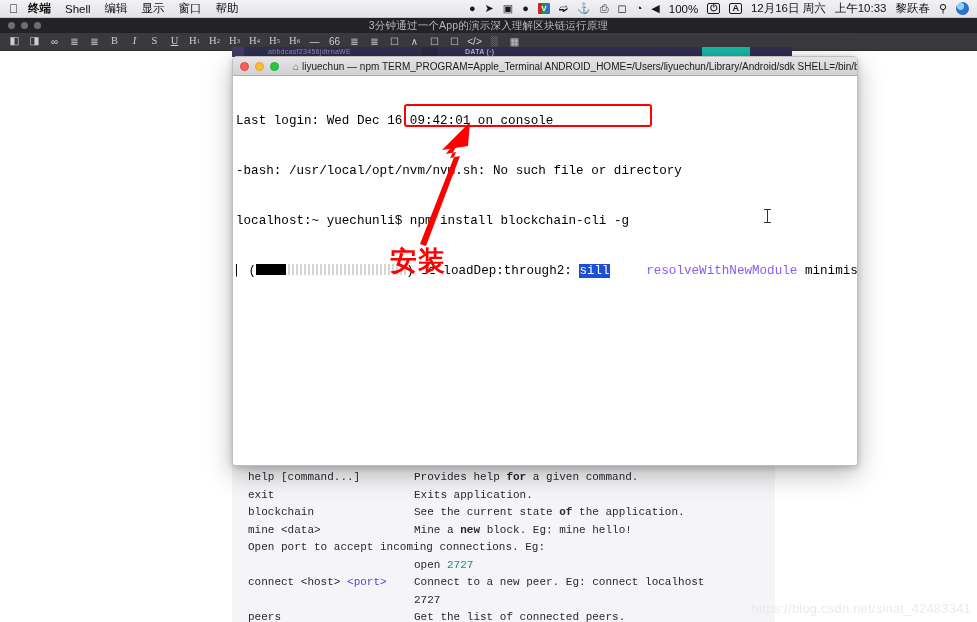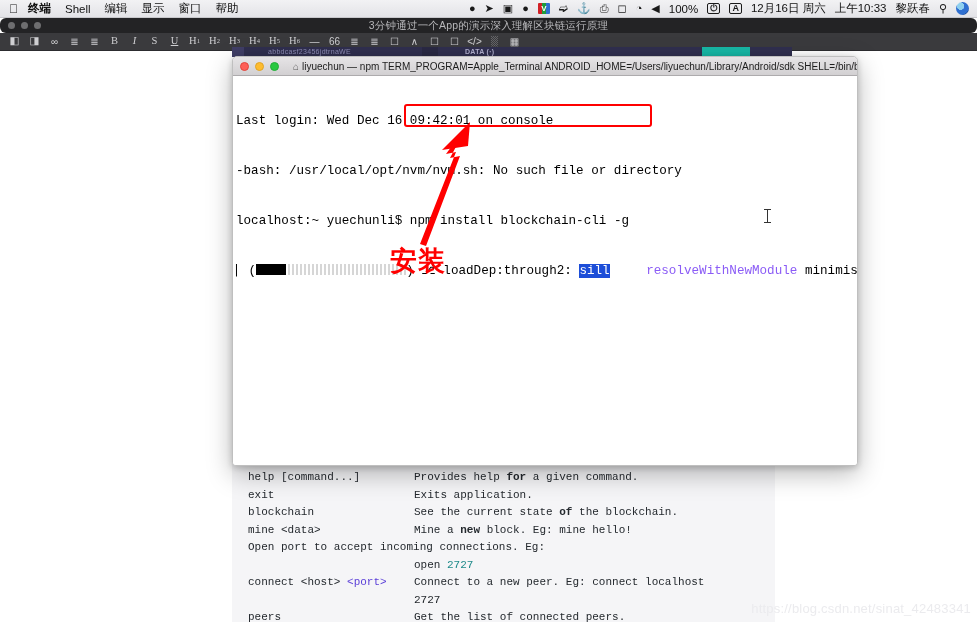--- a/index.html
+++ b/index.html
@@ -37,21 +37,21 @@
   .mb-text { font-size: 11.5px; color: #111; white-space: nowrap; }
   .mb-globe {
     width: 13px; height: 13px; border-radius: 50%;
     background: radial-gradient(circle at 35% 32%, #8fd0ef 0 30%, #2f6fd0 32% 70%, #1c4fa0 72% 100%);
   }
 
   
   .win-title {
     position: absolute; left: 0; top: 18px; width: 977px; height: 15px;
     background: #232325;
-    display: flex; align-items: center; justify-content: center; border-radius: 6px;
+    display: flex; align-items: center; justify-content: center;
   }
   .win-title .dots { position: absolute; left: 8px; top: 4px; display: flex; gap: 6px; }
   .win-title .dots i { width: 7px; height: 7px; border-radius: 50%; background: #6e6e70; display:block; }
   .win-title .t {
     font-size: 10.5px; color: #b8b8bb; letter-spacing: .2px; white-space: nowrap;
   }
 
   
   .toolbar {
     position: absolute; left: 0; top: 33px; width: 977px; height: 18px;
@@ -269,21 +269,21 @@
       <div class="row">
         <span class="cmd">help [command...]</span>
         <span class="desc"><span>Provides help </span><b>for</b><span> a given command.</span></span>
       </div>
       <div class="row">
         <span class="cmd">exit</span>
         <span class="desc">Exits application.</span>
       </div>
       <div class="row">
         <span class="cmd">blockchain</span>
-        <span class="desc"><span>See the current state </span><b>of</b><span> the blockchain.</span></span>
+        <span class="desc"><span>See the current state </span><b>of</b><span> the application.</span></span>
       </div>
       <div class="row">
         <span class="cmd">mine &lt;data&gt;</span>
         <span class="desc"><span>Mine a </span><b>new</b><span> block. Eg: mine hello!</span></span>
       </div>
       <div class="row">
         <span class="desc">Open port to accept incoming connections. Eg:</span>
       </div>
       <div class="cont"><span>open </span><span class="num">2727</span></div>
       <div class="row">

